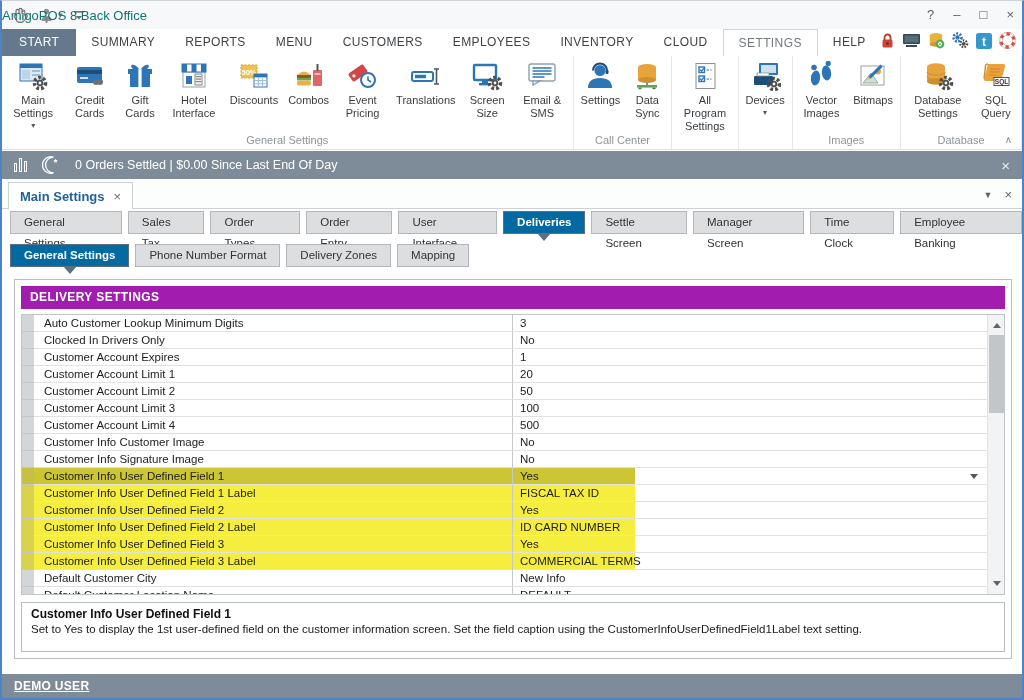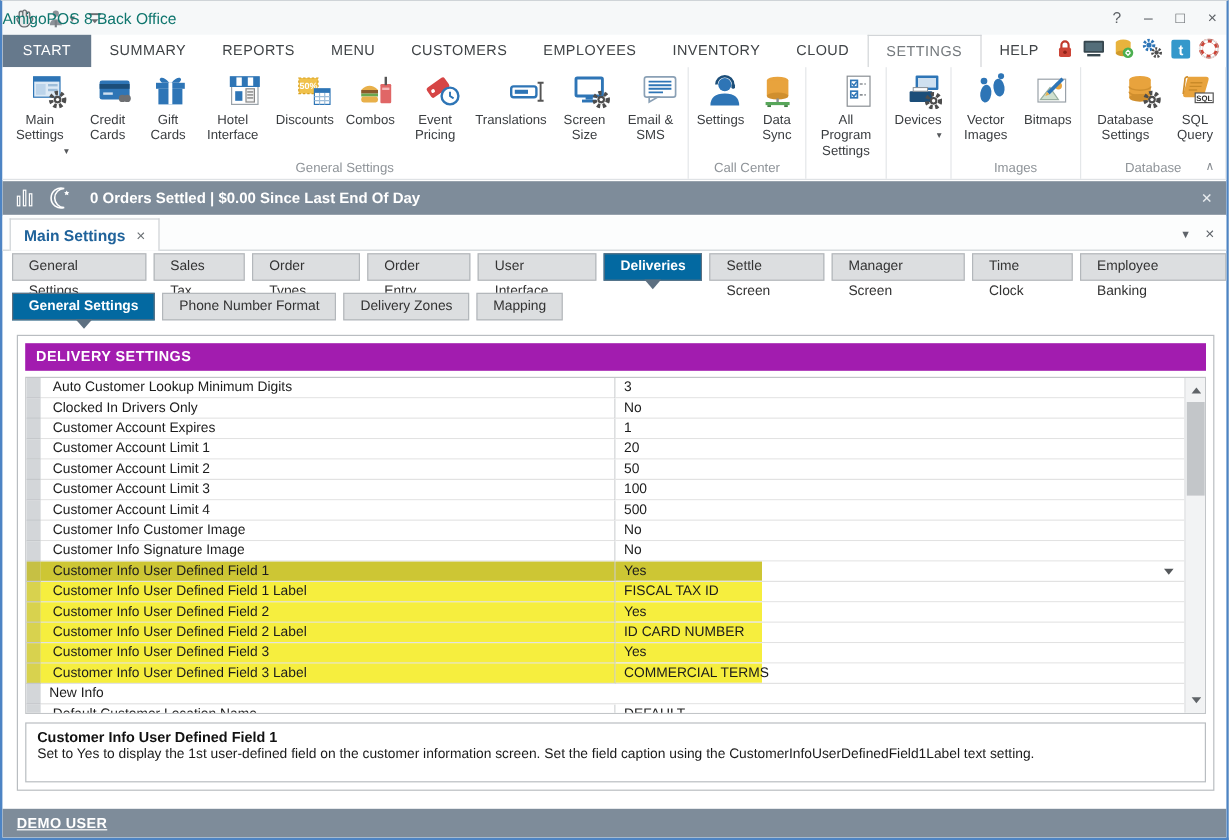--- a/index.html
+++ b/index.html
@@ -18,29 +18,29 @@
   
   .menubar { position:absolute; top:28px; left:0; right:0; height:27px; background:#fff; display:flex; align-items:stretch; }
   .mtab { padding:0 15px; line-height:27px; font-size:12px; letter-spacing:.4px; color:#3f4346; }
   .mtab.backstage { background:#66798c; color:#fff; padding:0 17px; }
   .mtab.active { background:#fff; border:1px solid #d2d5d8; border-bottom:none; color:#74797d; }
   .menu-icons { position:absolute; right:6px; top:3px; display:flex; gap:7px; align-items:center; }
   
   .ribbon { position:absolute; top:55px; left:0; right:0; height:94px; background:#fff; border-bottom:1px solid #dfe2e5; display:flex; }
   .rgroup { display:flex; flex-direction:column; border-right:1px solid #e4e7e9; padding:2px 2px 0 2px; }
   .ritems { display:flex; flex:1; align-items:flex-start; }
-  .ritem { display:flex; flex-direction:column; align-items:flex-end; padding:2px 5px 0 5px; max-width:72px; }
+  .ritem { display:flex; flex-direction:column; align-items:center; padding:2px 5px 0 5px; max-width:72px; }
   .ricon { height:32px; display:flex; align-items:center; justify-content:center; }
   .rlabel { font-size:11px; color:#3a3d40; text-align:center; line-height:1.2; margin-top:2px; }
   .rdrop { font-size:8px; color:#55585b; margin-top:1px; }
   .rgroup-label { text-align:center; font-size:11px; color:#8f9499; padding:1px 4px 3px 4px; }
   .ribbon-collapse { position:absolute; right:10px; bottom:4px; color:#8a8f94; font-size:10px; }
   
   .alertbar { position:absolute; top:150px; left:0; right:0; height:28px; background:#7e8c9a; display:flex; align-items:center; color:#fff; }
-  .ab-text { font-size:12.5px; font-weight:bold; margin-left:14px; }
+  .ab-text { font-size:12.5px; font-weight:normal; margin-left:14px; }
   .ab-close { position:absolute; right:12px; font-size:15px; color:#e8ecef; }
   .chart-icon { display:flex; align-items:flex-end; gap:2px; height:14px; margin-left:12px; }
   .chart-icon i { display:block; width:3px; border:1px solid #fff; background:transparent; }
   .moon-icon { margin-left:14px; }
   
   .doctabs { position:absolute; top:179px; left:0; right:0; height:29px; background:#fcfdfd; border-bottom:1px solid #cdd1d5; }
   .doctab { position:absolute; left:6px; top:2px; height:27px; background:#fff; border:1px solid #cdd1d5; border-bottom:none; display:flex; align-items:center; gap:9px; padding:0 11px; }
   .doctab-label { color:#20639b; font-weight:bold; font-size:13px; }
   .doctab-close { color:#6d7276; font-size:13px; }
   .doctab-ctrls { position:absolute; right:10px; top:0; height:29px; display:flex; align-items:center; gap:12px; color:#5f646a; }
@@ -570,20 +570,21 @@
             <div class="cname">Customer Info User Defined Field 3</div>
             <div class="cval"><span>Yes</span></div>
           </div>
           <div class="grow hl">
             <div class="gutter"></div>
             <div class="cname">Customer Info User Defined Field 3 Label</div>
             <div class="cval"><span>COMMERCIAL TERMS</span></div>
           </div>
           <div class="grow">
             <div class="gutter"></div>
+            <div class="cname">Default Customer City</div>
             <div class="cval"><span>New Info</span></div>
           </div>
           <div class="grow">
             <div class="gutter"></div>
             <div class="cname">Default Customer Location Name</div>
             <div class="cval"><span>DEFAULT</span></div>
           </div>
         </div>
       <div class="vscroll">
         <div class="vs-up">

